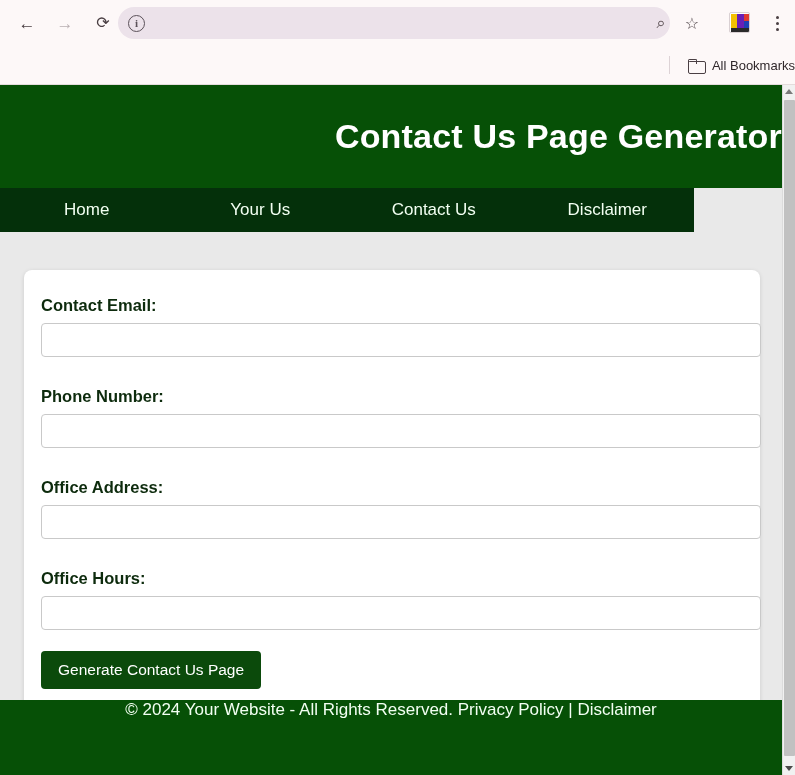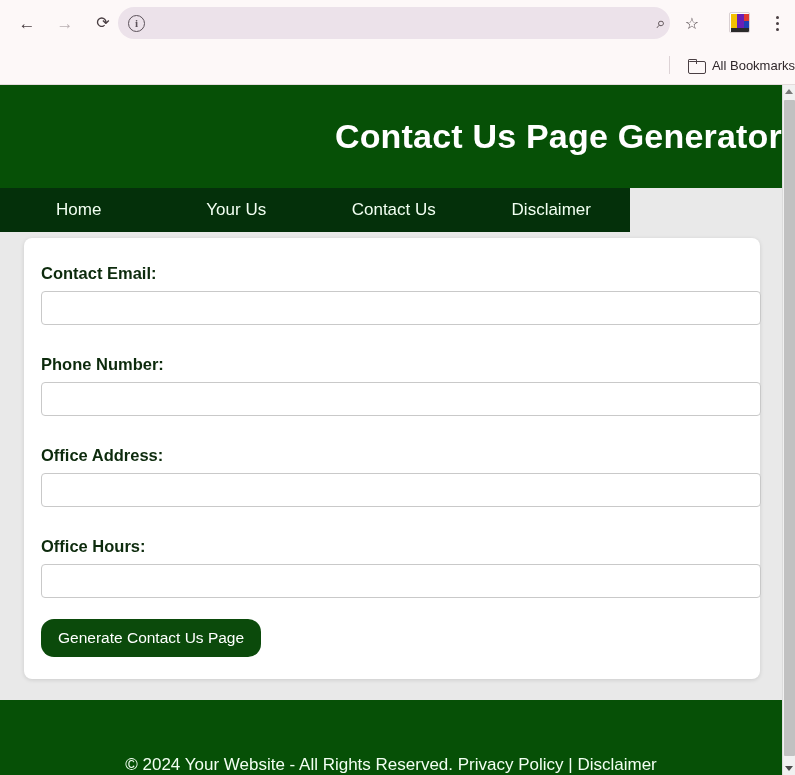--- a/index.html
+++ b/index.html
@@ -153,36 +153,36 @@
   }
   .site-title {
     color: #ffffff;
     font-size: 34px;
     font-weight: bold;
     letter-spacing: 0.2px;
     text-align: center;
   }
 
   .site-nav {
-    width: 630px; height: 44px;
+    width: 694px; height: 44px;
     background: #04300a;
     display: flex; align-items: center;
   }
   .nav-item {
     flex: 1;
     text-align: center;
     color: #f2fff2;
     font-size: 17px;
     cursor: pointer;
     white-space: nowrap;
   }
 
   .content-area {
     width: 782px;
-    padding: 6px 24px 0 24px;
+    padding: 38px 24px 0 24px;
   }
   .form-card {
     background: #ffffff;
     border-radius: 8px;
     box-shadow: 0 1px 4px rgba(0,0,0,0.13);
     padding: 26px 17px 22px 17px;
     width: 736px;
   }
   .field-label {
     display: block;
@@ -202,33 +202,33 @@
     font-family: "Liberation Sans", sans-serif;
     padding: 0 8px;
     color: #222;
     outline: none;
   }
   .generate-btn {
     margin-top: 21px;
     background: #0b4a0b;
     color: #ffffff;
     border: none;
-    border-radius: 13px;
+    border-radius: 4px;
     font-size: 15.5px;
     font-family: "Liberation Sans", sans-serif;
     padding: 10px 17px;
     cursor: pointer;
   }
 
   .site-footer {
     position: absolute;
     left: 0; top: 615px;
     width: 782px; height: 75px;
     background: #065006;
-    display: flex; align-items: flex-end; justify-content: center;
+    display: flex; align-items: flex-start; justify-content: center;
   }
   .footer-text {
     color: #f2fff2;
     font-size: 17px;
     text-align: center;
   }
 
   
   .scrollbar {
     position: absolute;

